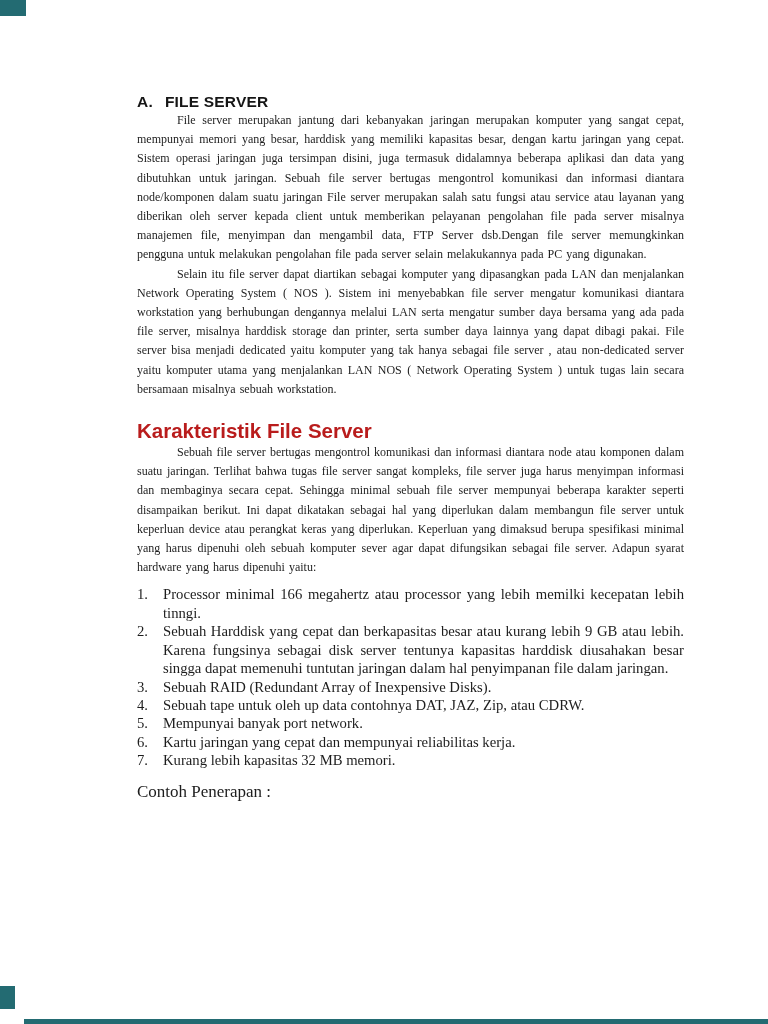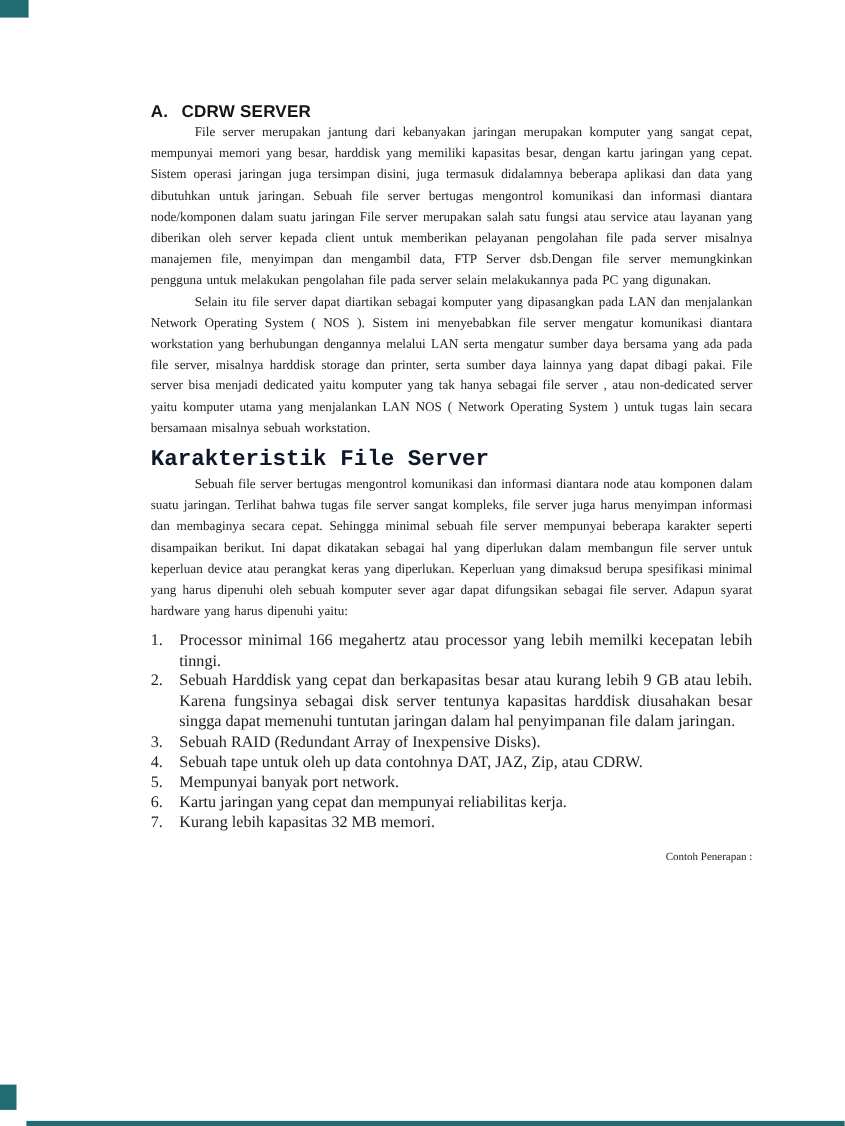--- a/index.html
+++ b/index.html
@@ -45,60 +45,59 @@
     line-height: 19.2px;
     text-align: justify;
     word-spacing: 1px;
   }
   p.body.indent { text-indent: 40px; }
   .p1 { margin-top: 20px; }
   .p2 { margin-top: 8px; }
   .p3 { margin-top: 10px; }
 
   h2.sub {
-    margin: 8px 0 0 0;
-    font-family: Liberation Mono, monospace;
+    margin: 20px 0 0 0;
+    font-family: Liberation Sans, sans-serif;
     font-size: 20.5px;
     font-weight: bold;
-    color: #0f172a;
+    color: #b91c1c;
     line-height: 24px;
   }
 
   ol.hw-list {
     list-style: none;
     margin: 8px 0 0 0;
     padding: 0;
     font-size: 14.7px;
     line-height: 18.4px;
   }
   ol.hw-list li { display: flex; }
   ol.hw-list .num { flex: none; width: 26px; }
   ol.hw-list .txt { flex: 1; text-align: justify; }
 
   p.footer-line {
     margin: 12px 0 0 0;
-    font-size: 10px;
+    font-size: 17px;
     line-height: 19px;
-    text-align: right;
   }
 </style>
 </head>
 <body>
 
 <div class="page">
 
   <div class="accent tl" style="background: rgb(35, 107, 114);"></div>
   <div class="accent bl" style="background: rgb(35, 107, 114);"></div>
   <div class="accent bstrip" style="background: rgb(35, 107, 114);"></div>
 
   <div class="content">
 
     <h1 class="sec">
       <span class="numeral">A.</span>
-      <span class="title">CDRW SERVER</span>
+      <span class="title">FILE SERVER</span>
     </h1>
 
     <p class="body indent p1">File server merupakan jantung dari kebanyakan jaringan merupakan komputer yang sangat cepat, mempunyai memori yang besar, harddisk yang memiliki kapasitas besar, dengan kartu jaringan yang cepat. Sistem operasi jaringan juga tersimpan disini, juga termasuk didalamnya beberapa aplikasi dan data yang dibutuhkan untuk jaringan. Sebuah file server bertugas mengontrol komunikasi dan informasi diantara node/komponen dalam suatu jaringan File server merupakan salah satu fungsi atau service atau layanan yang diberikan oleh server kepada client untuk memberikan pelayanan pengolahan file pada server misalnya manajemen file, menyimpan dan mengambil data, FTP Server dsb.Dengan file server memungkinkan pengguna untuk melakukan pengolahan file pada server selain melakukannya pada PC yang digunakan.</p>
 
     <p class="body indent p2">Selain itu file server dapat diartikan sebagai komputer yang dipasangkan pada LAN dan menjalankan Network Operating System ( NOS ). Sistem ini menyebabkan file server mengatur komunikasi diantara workstation yang berhubungan dengannya melalui LAN serta mengatur sumber daya bersama yang ada pada file server, misalnya harddisk storage dan printer, serta sumber daya lainnya yang dapat dibagi pakai. File server bisa menjadi dedicated yaitu komputer yang tak hanya sebagai file server , atau non-dedicated server yaitu komputer utama yang menjalankan LAN NOS ( Network Operating System ) untuk tugas lain secara bersamaan misalnya sebuah workstation.</p>
 
     <h2 class="sub">Karakteristik File Server</h2>
 
     <p class="body indent p3">Sebuah file server bertugas mengontrol komunikasi dan informasi diantara node atau komponen dalam suatu jaringan. Terlihat bahwa tugas file server sangat kompleks, file server juga harus menyimpan informasi dan membaginya secara cepat. Sehingga minimal sebuah file server mempunyai beberapa karakter seperti disampaikan berikut. Ini dapat dikatakan sebagai hal yang diperlukan dalam membangun file server untuk keperluan device atau perangkat keras yang diperlukan. Keperluan yang dimaksud berupa spesifikasi minimal yang harus dipenuhi oleh sebuah komputer sever agar dapat difungsikan sebagai file server. Adapun syarat hardware yang harus dipenuhi yaitu:</p>
 

